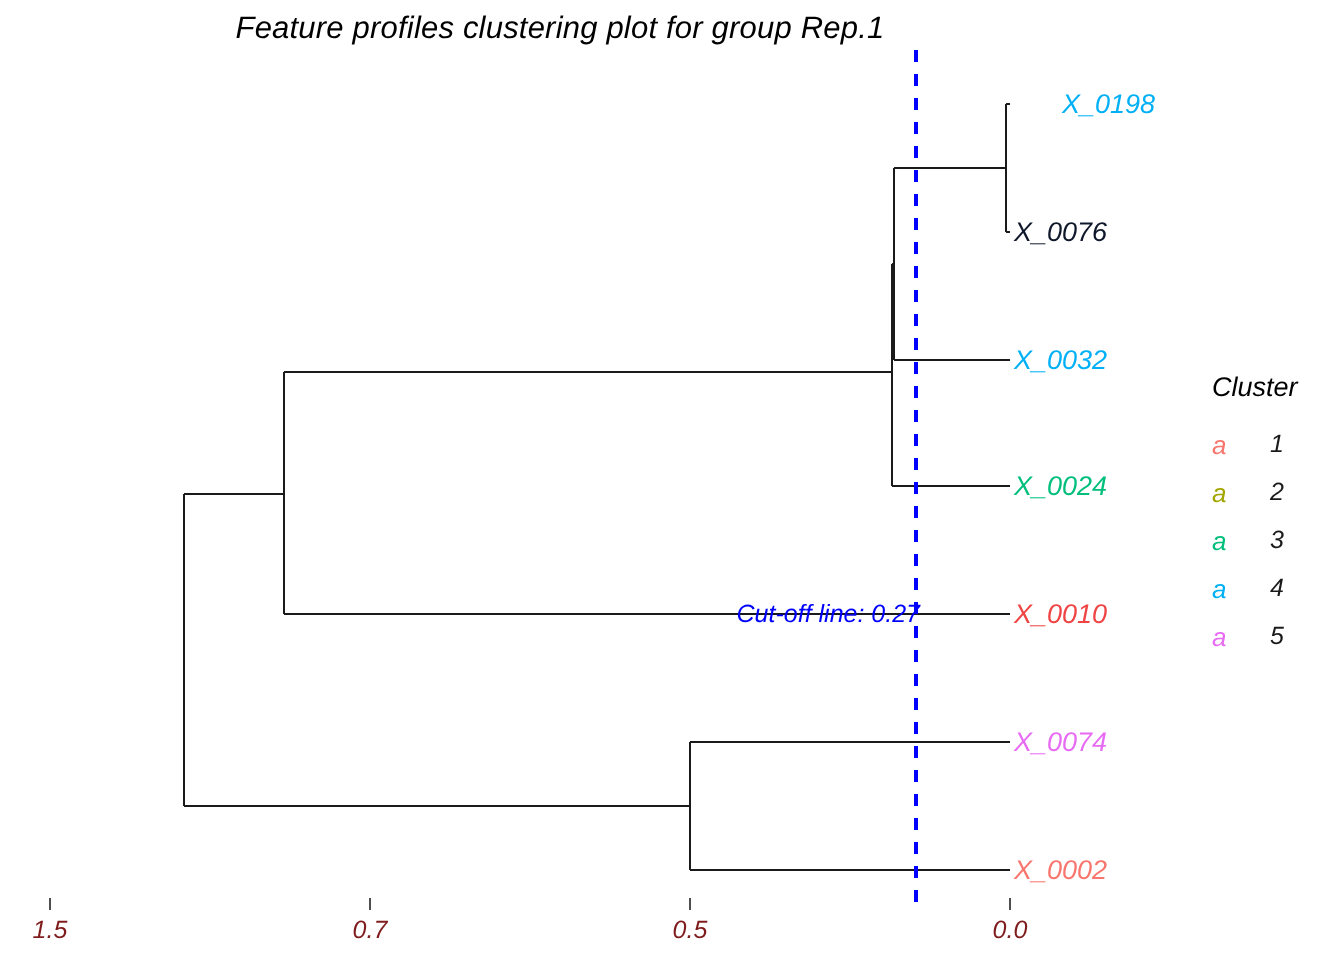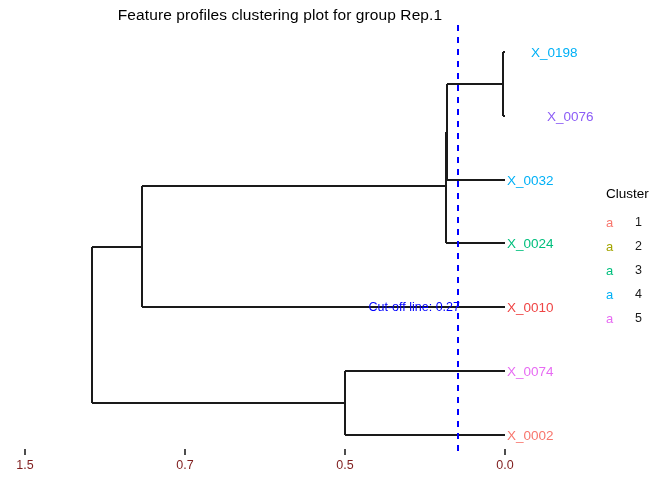--- a/index.html
+++ b/index.html
@@ -11,20 +11,21 @@
     width: 672px;
     height: 480px;
     font-family: "Liberation Sans", sans-serif;
     color: #000000;
     overflow: hidden;
   }
   #plot-root {
     position: relative;
     width: 672px;
     height: 480px;
+    font-style: italic;
   }
   #plot-title {
     position: absolute;
     left: 0;
     top: 6px;
     width: 560px;
     text-align: center;
     font-size: 15.5px;
     color: #000000;
     letter-spacing: 0.1px;
@@ -116,21 +117,21 @@
         <line x1="25" y1="449" x2="25" y2="455"></line>
         <line x1="185" y1="449" x2="185" y2="455"></line>
         <line x1="345" y1="449" x2="345" y2="455"></line>
         <line x1="505" y1="449" x2="505" y2="455"></line>
       </g>
     <line id="cutoff-line" x1="458" y1="25" x2="458" y2="453" stroke="#0000ff" stroke-width="2" stroke-dasharray="6,6"></line>
   </svg>
 
   <div id="leaf-labels">
       <div class="leaf-label" style="left: 507px; top: 52px; color: rgb(0, 176, 246); margin-left: 24px;">X_0198</div>
-      <div class="leaf-label" style="left: 507px; top: 116px; color: #8b5cf6; margin-left: 40px;">X_0076</div>
+      <div class="leaf-label" style="left: 507px; top: 116px; color: #0f172a;">X_0076</div>
       <div class="leaf-label" style="left: 507px; top: 180px; color: rgb(0, 176, 246);">X_0032</div>
       <div class="leaf-label" style="left: 507px; top: 243px; color: rgb(0, 191, 125); text-align: right;">X_0024</div>
       <div class="leaf-label" style="left: 507px; top: 307px; color: #ef4444;">X_0010</div>
       <div class="leaf-label" style="left: 507px; top: 371px; color: rgb(231, 107, 243);">X_0074</div>
       <div class="leaf-label" style="left: 507px; top: 435px; color: rgb(248, 118, 109);">X_0002</div>
     </div>
   <div id="axis-labels">
       <div class="axis-tick-label" style="left: 25px; top: 458px;">1.5</div>
       <div class="axis-tick-label" style="left: 185px; top: 458px;">0.7</div>
       <div class="axis-tick-label" style="left: 345px; top: 458px;">0.5</div>

